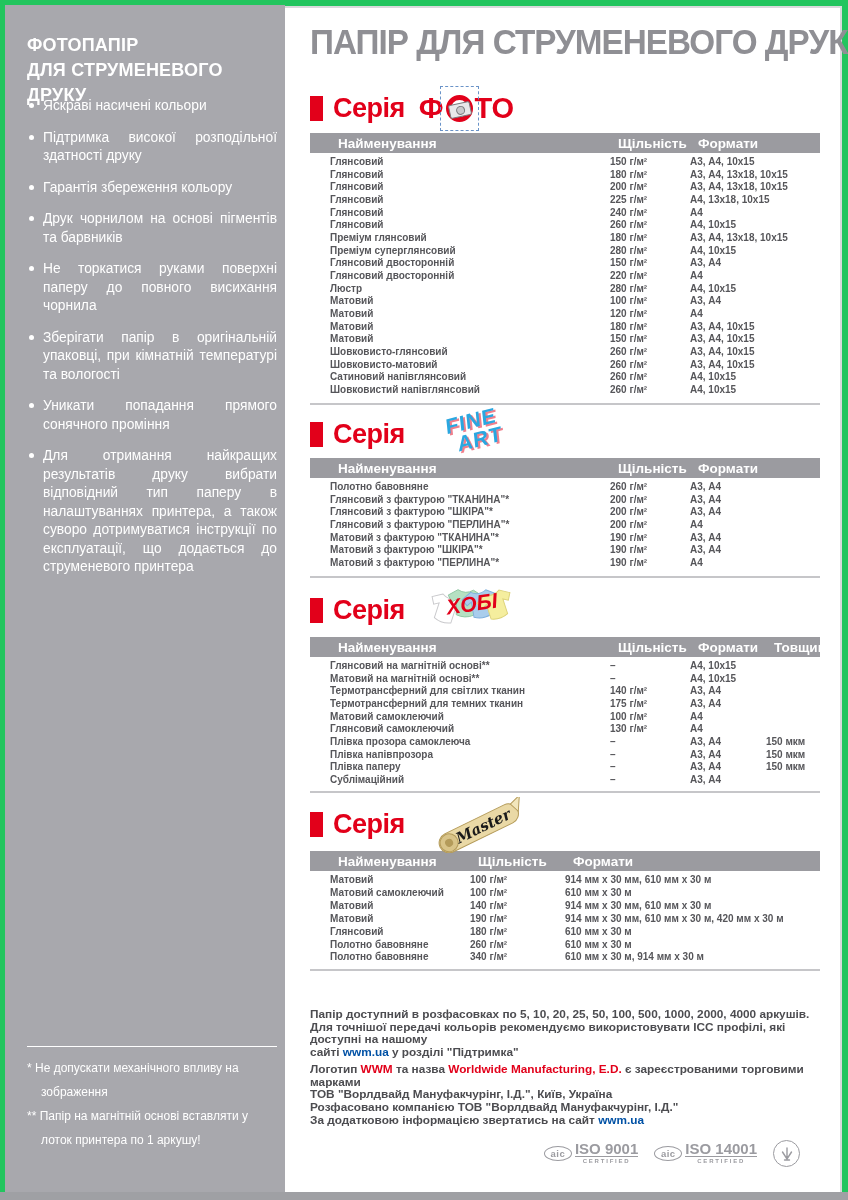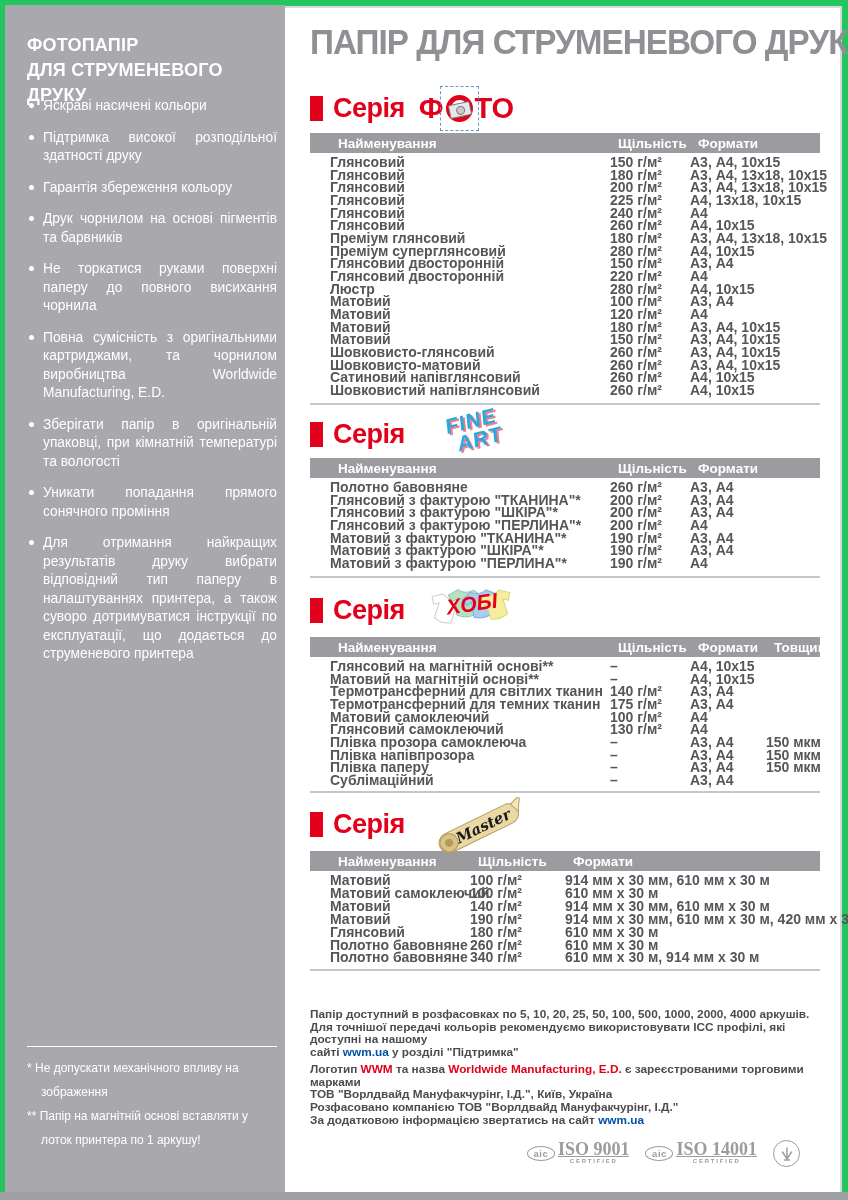--- a/index.html
+++ b/index.html
@@ -39,21 +39,21 @@
   .fineart{position:relative;width:92px;height:50px;margin-left:16px;flex:none;}
   .fa-fine,.fa-art{position:absolute;font-weight:bold;font-size:21px;color:#2aa7e0;letter-spacing:1px;transform:rotate(-14deg) skewX(-8deg);text-shadow:2px 2px 0 rgba(226,0,26,.5);white-space:nowrap;}
   .fa-fine{left:24px;top:0;}
   .fa-art{left:36px;top:18px;}
 
   .hobi-svg{margin-left:16px;width:100px;height:54px;flex:none;}
   .master-svg{margin-left:12px;width:124px;height:56px;flex:none;}
 
   
   .thead{display:grid;padding-left:28px;height:20px;align-items:center;background:#9b9ba0;color:#fff;font-weight:bold;font-size:13.5px;}
-  .tbody{padding-left:20px;padding-top:3px;font-weight:bold;font-size:14px;color:#56565a;line-height:12.65px;}
+  .tbody{padding-left:20px;padding-top:3px;font-weight:bold;font-size:10px;color:#56565a;line-height:12.65px;}
   #sec4 .tbody{line-height:12.9px;}
   .trow{display:grid;}
   .cell,.hcell{white-space:nowrap;overflow:visible;}
   .thead.g-foto,.g-foto .trow{grid-template-columns:280px 80px 1fr;}
   .thead.g-hobi,.g-hobi .trow{grid-template-columns:280px 80px 76px 1fr;}
   .thead.g-master,.g-master .trow{grid-template-columns:140px 95px 1fr;}
 
   .divider{position:absolute;left:25px;width:510px;height:2px;background:#c6c6c9;}
   #div1{top:395px;} #div2{top:568px;} #div3{top:783px;} #div4{top:961px;}
 
@@ -62,21 +62,21 @@
   #fp1{top:976px;} #fp2{top:1031px;}
   .fline{font-size:11.8px;line-height:12.7px;font-weight:bold;}
   .fline .red{color:#e2001a;}
   .fline .blue{color:#0051a5;}
 
   
   .certs{position:absolute;top:1132px;right:40px;display:flex;align-items:center;gap:16px;color:#9b9ba0;}
   .iso{display:flex;align-items:center;gap:3px;}
   .aic{width:28px;height:15px;border:1.5px solid #9b9ba0;border-radius:50%;font-size:9.5px;font-weight:bold;display:flex;align-items:center;justify-content:center;letter-spacing:.5px;box-sizing:border-box;}
   .iso-col{display:flex;flex-direction:column;align-items:center;}
-  .iso-num{font-size:18px;font-weight:bold;line-height:12px;border-bottom:1.5px solid #9b9ba0;padding-bottom:1px;white-space:nowrap;font-family:Liberation Serif, serif;}
+  .iso-num{font-size:15px;font-weight:bold;line-height:12px;border-bottom:1.5px solid #9b9ba0;padding-bottom:1px;white-space:nowrap;}
   .iso-cert{font-size:6px;font-weight:bold;letter-spacing:1.8px;line-height:8px;}
   .trident-badge{width:27px;height:27px;border:1.5px solid #9b9ba0;border-radius:50%;display:flex;align-items:center;justify-content:center;box-sizing:border-box;}
 
   .bottom-strip{position:absolute;left:0;bottom:0;width:848px;height:8px;background:#9fa0a4;}
 </style>
 </head>
 <body>
 
 <div class="page">
 
@@ -98,24 +98,20 @@
           <span class="dot"></span>
           <span class="btxt">Гарантія збереження кольору</span>
         </div>
         <div class="bullet-item">
           <span class="dot"></span>
           <span class="btxt">Друк чорнилом на основі пігментів та барвників</span>
         </div>
         <div class="bullet-item">
           <span class="dot"></span>
           <span class="btxt">Не торкатися руками поверхні паперу до повного висихання чорнила</span>
-        </div>
-        <div class="bullet-item">
-          <span class="dot"></span>
-          <span class="btxt">Повна сумісність з оригінальними картриджами, та чорнилом виробництва Worldwide Manufacturing, E.D.</span>
         </div>
         <div class="bullet-item">
           <span class="dot"></span>
           <span class="btxt">Зберігати папір в оригінальній упаковці, при кімнатній температурі та вологості</span>
         </div>
         <div class="bullet-item">
           <span class="dot"></span>
           <span class="btxt">Уникати попадання прямого сонячного проміння</span>
         </div>
         <div class="bullet-item">

